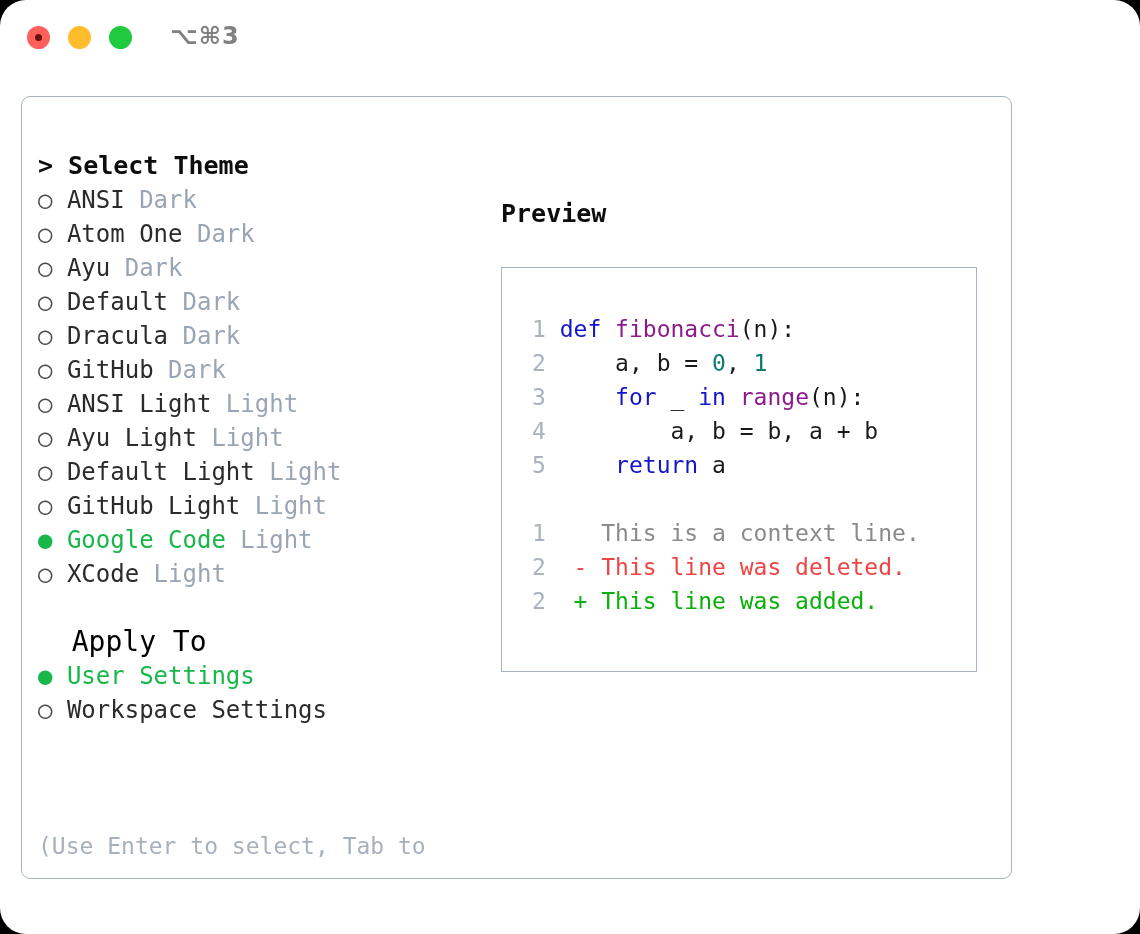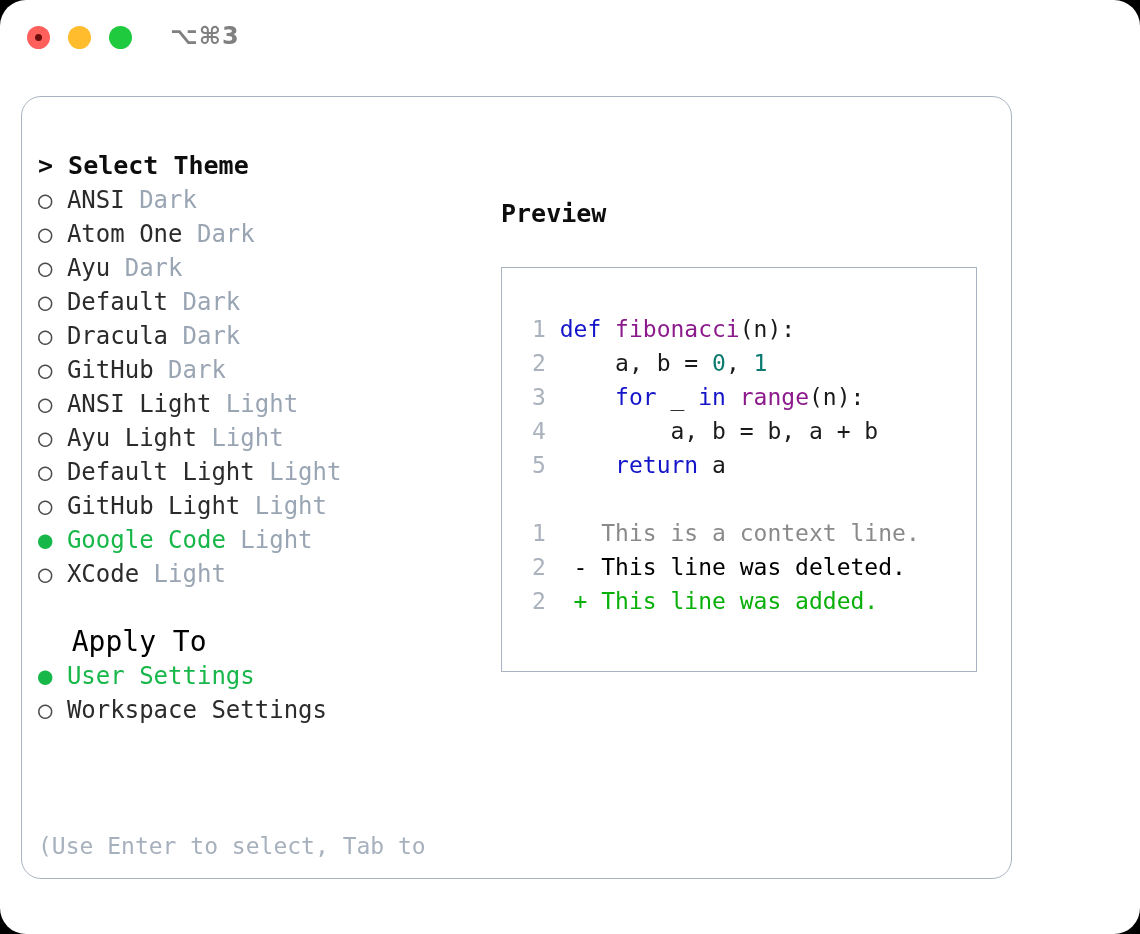--- a/index.html
+++ b/index.html
@@ -65,21 +65,21 @@
     font-family: "DejaVu Sans", "Liberation Sans", sans-serif;
   }
   
   .panel {
     position: absolute;
     left: 21px;
     top: 96px;
     width: 991px;
     height: 783px;
     border: 1.5px solid #a9b4c2;
-    border-radius: 20px;
+    border-radius: 9px;
     box-sizing: border-box;
     background: #ffffff;
   }
   .columns {
     position: absolute;
     left: 0; top: 0;
     width: 100%;
     height: 100%;
   }
   
@@ -163,21 +163,21 @@
     color: #aab2bd;
     display: inline-block;
     width: 1ch;
     text-align: right;
   }
   .kw   { color: #1414c8; }
   .fn   { color: #8c1a8c; }
   .num  { color: #0b7a70; }
   .pl   { color: #1a1a1a; }
   .ctx  { color: #8a8a8a; margin-top: 44px; }
-  .del  { color: #000000; }
+  .del  { color: #ef4444; }
   .add  { color: #09b009; }
   .code-gap { height: 34px; }
 </style>
 </head>
 <body>
 
 <div class="window">
 
   <div class="titlebar">
     <div class="lights">

